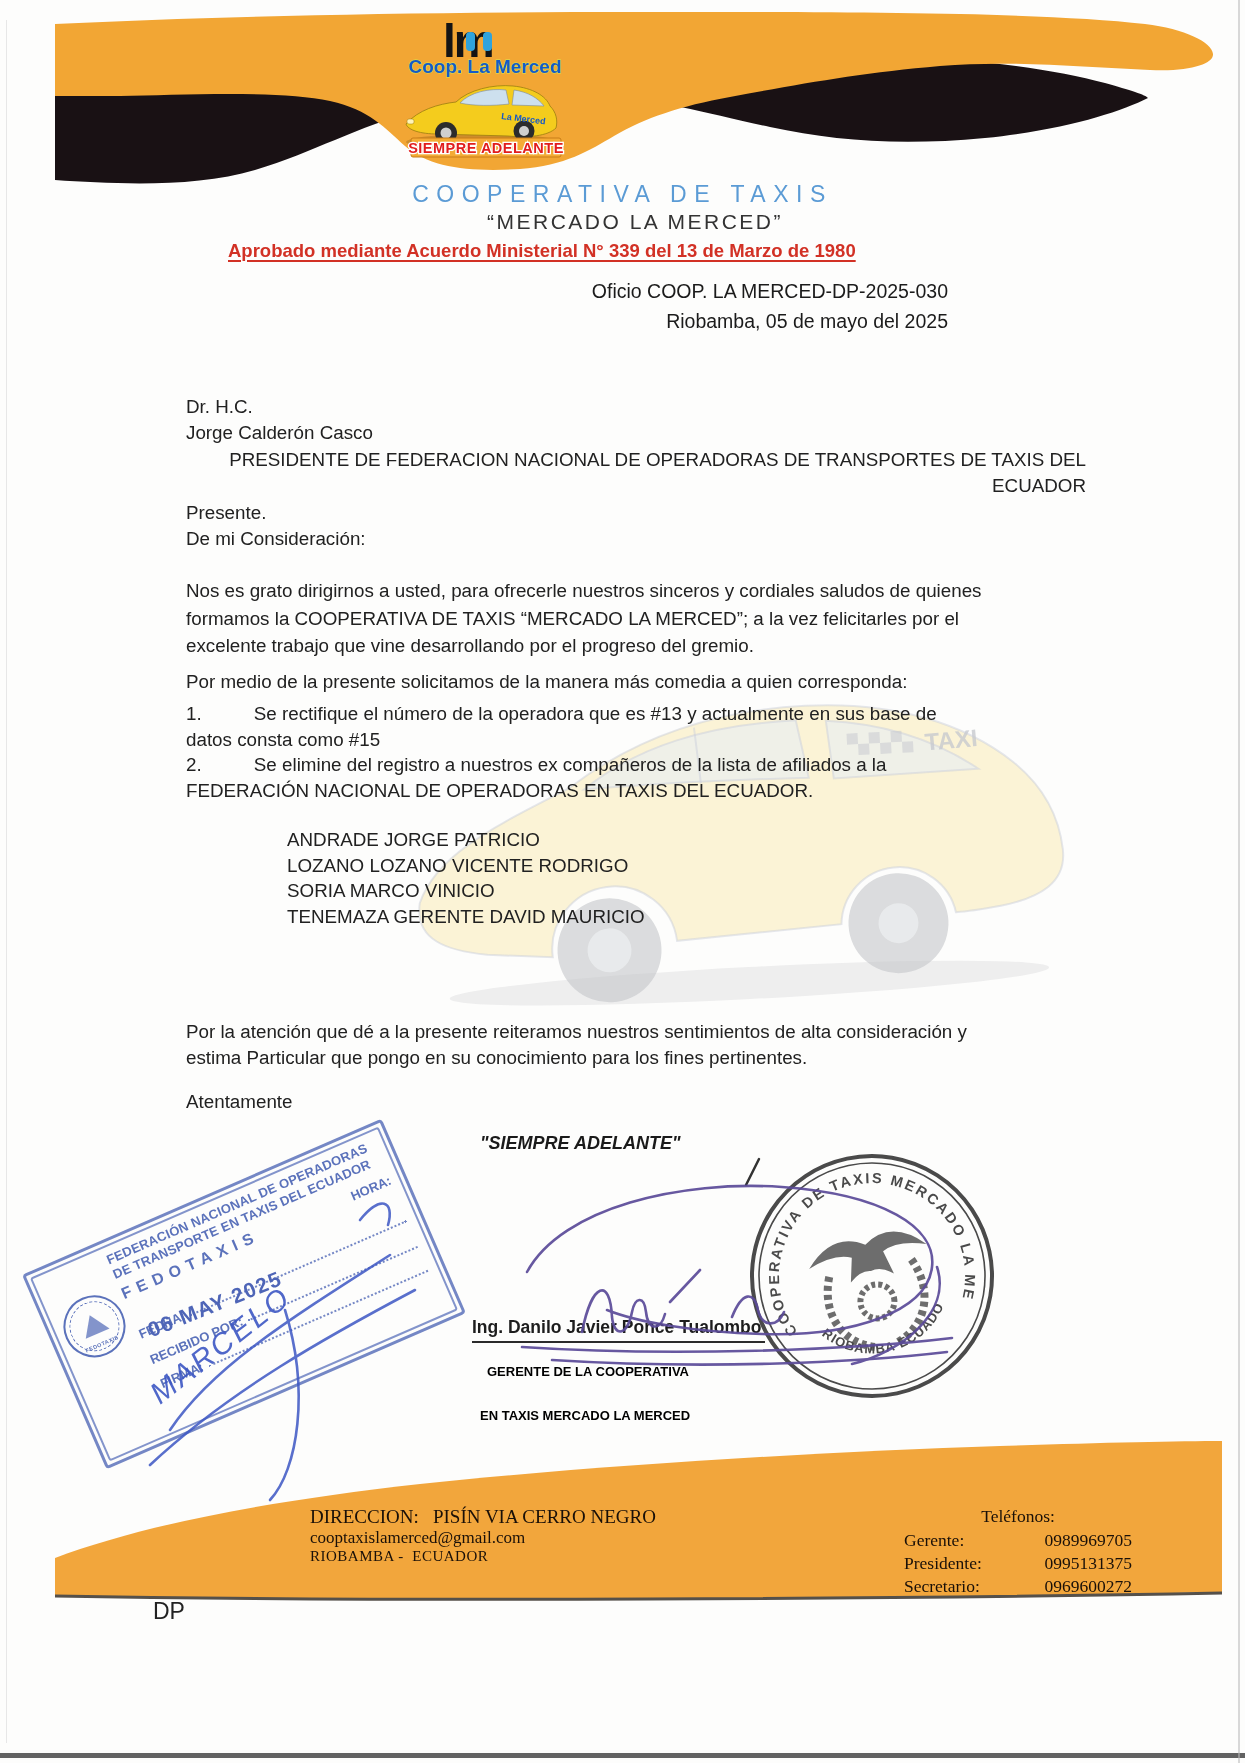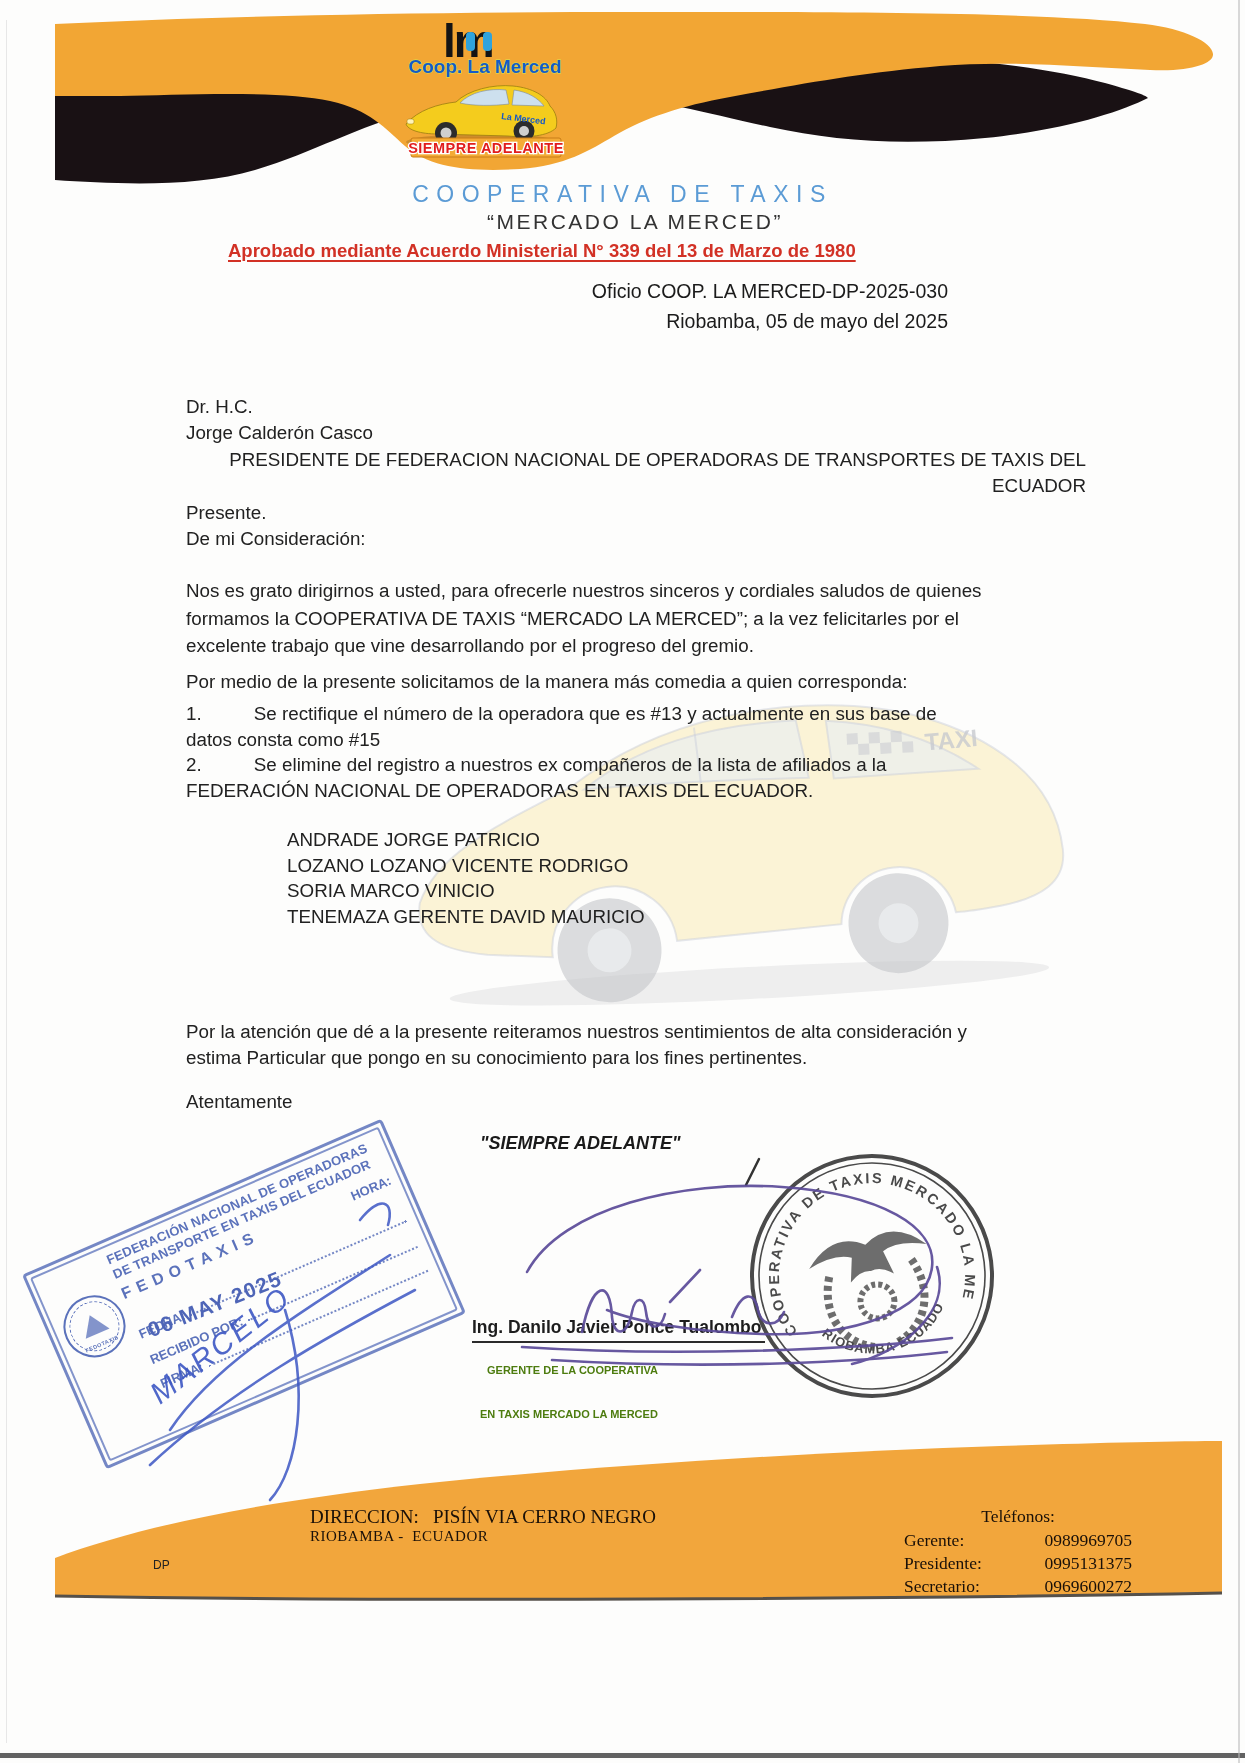--- a/index.html
+++ b/index.html
@@ -16,21 +16,21 @@
   .oficio{font-size:19.5px;line-height:30px;text-align:right;color:#1b1b1b;}
   
   .bodytext{font-size:18.8px;color:#212121;}
   .lh{line-height:26.4px;}
   .b{font-weight:normal;text-align:right;}
   .names div{line-height:25.6px;}
   .quote{font-size:18px;font-weight:bold;font-style:italic;color:#1a1a1a;}
   
   .sig-name{font-size:17.5px;font-weight:600;color:#1d1d1d;border-bottom:2px solid #2b2b2b;
             padding:0 4px 3px 0;}
-  .sig-role{font-size:11px;font-weight:bold;color:#4d7c0f;}
+  .sig-role{font-size:13px;font-weight:bold;color:#000000;}
   
   .fedotaxis{left:48px;top:1188px;width:392px;height:212px;transform:rotate(-23.5deg);
              color:#4a63b4;border:3px solid rgba(74,99,180,.85);border-radius:4px;padding:3px;
              opacity:.9;z-index:3;box-sizing:border-box;}
   .fx-inner{border:2px solid rgba(74,99,180,.75);border-radius:3px;height:100%;box-sizing:border-box;
             padding:5px 8px 4px 7px;display:flex;gap:7px;position:relative;}
   .fx-emblem{width:58px;height:58px;border:2.5px solid currentColor;border-radius:50%;
              position:relative;flex:none;margin-top:32px;}
   .fx-emblem::before{content:"";position:absolute;inset:4px;border:1.5px dashed currentColor;border-radius:50%;}
   .fx-tri{position:absolute;left:50%;top:50%;transform:translate(-50%,-60%);width:0;height:0;
@@ -59,21 +59,21 @@
   
   .wm{left:382px;top:662px;width:692px;height:360px;opacity:.4;transform:rotate(-3deg);z-index:1;}
   
   .footer-serif{font-family:"Liberation Serif",serif;color:#1a1008;z-index:2;}
   .addr1{font-size:19px;white-space:pre;}
   .addr2{font-size:17px;}
   .addr3{font-size:15px;white-space:pre;letter-spacing:.5px;}
   .phones{width:228px;font-size:17.5px;margin-left:32px;}
   .phones .ph-title{text-align:center;margin-bottom:2px;}
   .ph-row{display:flex;justify-content:space-between;line-height:23px;}
-  .dp{font-size:12px;color:#222;z-index:2;}
+  .dp{font-size:23px;color:#222;z-index:2;margin-top:40px;}
   
   .scan-bottom{left:0;right:0;top:1753px;height:5px;background:#474747;opacity:.85;z-index:6;}
   .scan-right{top:0;bottom:0;right:5px;width:2px;background:#b9b9b9;opacity:.55;z-index:6;}
   .scan-left{top:20px;bottom:20px;left:6px;width:1px;background:#d8d8d8;opacity:.6;z-index:6;}
 </style>
 </head>
 <body>
 
 <div class="page">
 
@@ -269,20 +269,21 @@
   <svg class="abs" style="left:0;top:1432px;" width="1245" height="185" viewBox="0 0 1245 185">
     <path d="M55,126 C140,94 260,70 420,52 C600,33 820,20 1000,14 C1090,11 1180,9 1222,9
          L1222,160 C1000,165 700,168 420,168 C280,168 140,167 55,163 Z" fill="#F2A63C"></path>
     <path d="M55,164 C400,170 900,167 1222,161" fill="none" stroke="#55504a" stroke-width="3"></path>
   </svg>
 
   <div class="abs dp" style="left:153px;top:1558px;">DP</div>
 
   <div class="abs footer-serif" style="left:310px;top:1506px;width:500px;text-align:left;">
     <div class="addr1">DIRECCION:   PISÍN VIA CERRO NEGRO</div>
+    <div class="addr2">cooptaxislamerced@gmail.com</div>
     <div class="addr3">RIOBAMBA -  ECUADOR</div>
   </div>
 
   <div class="abs footer-serif phones" style="left:872px;top:1506px;">
     <div class="ph-title">Teléfonos:</div>
     <div class="ph-row">
       <span>Gerente:</span>
       <span>0989969705</span>
     </div>
     <div class="ph-row">

